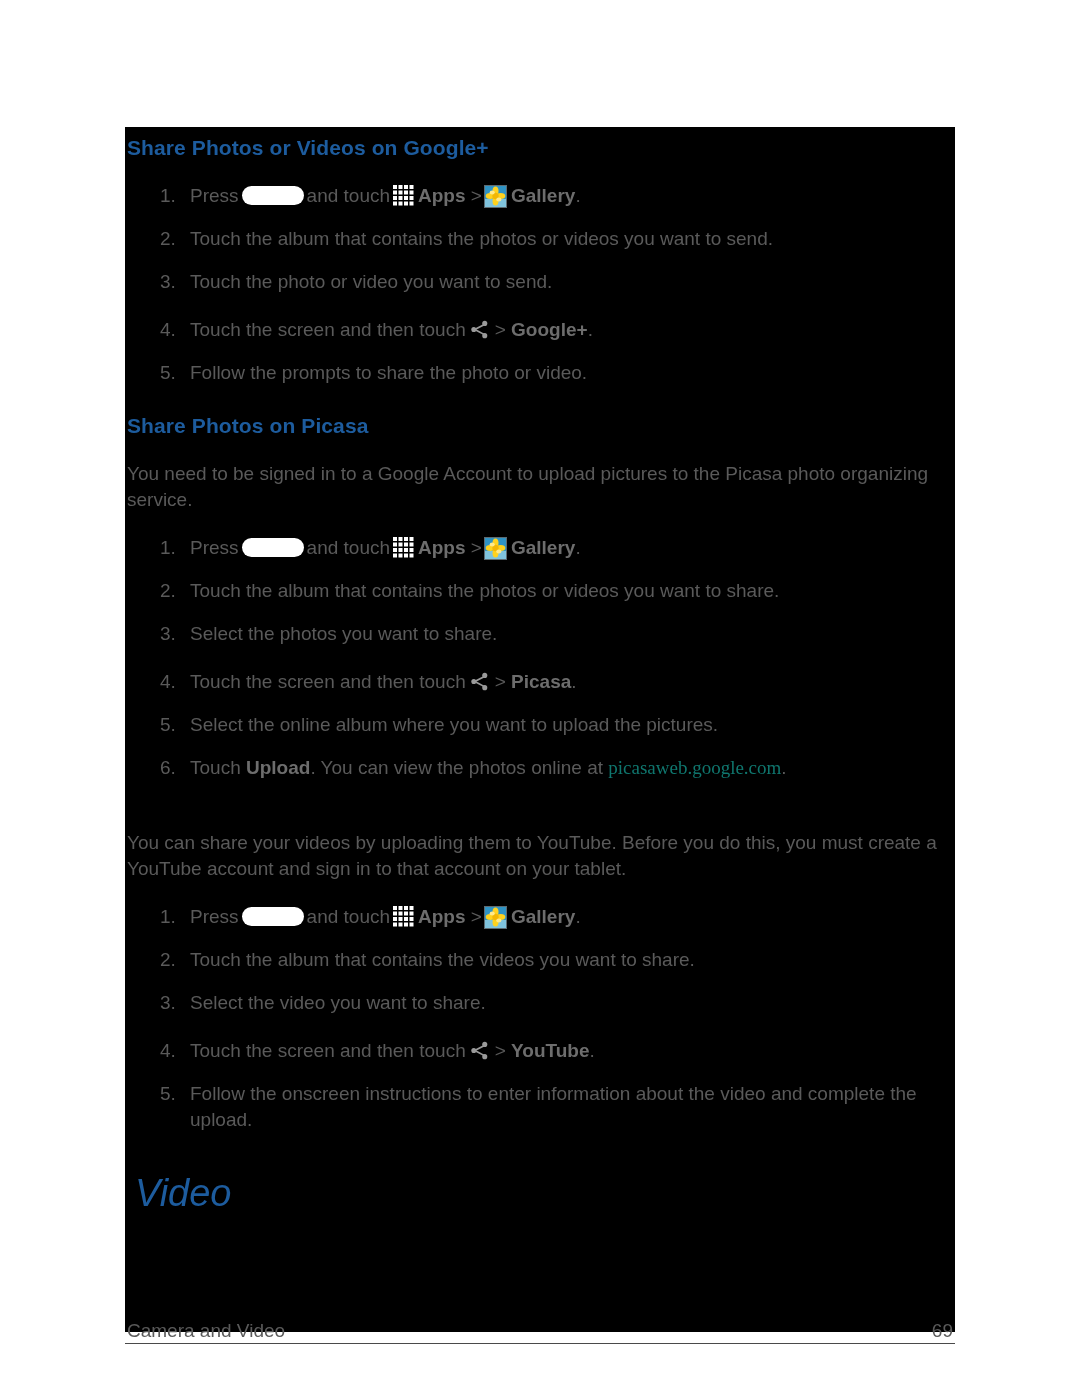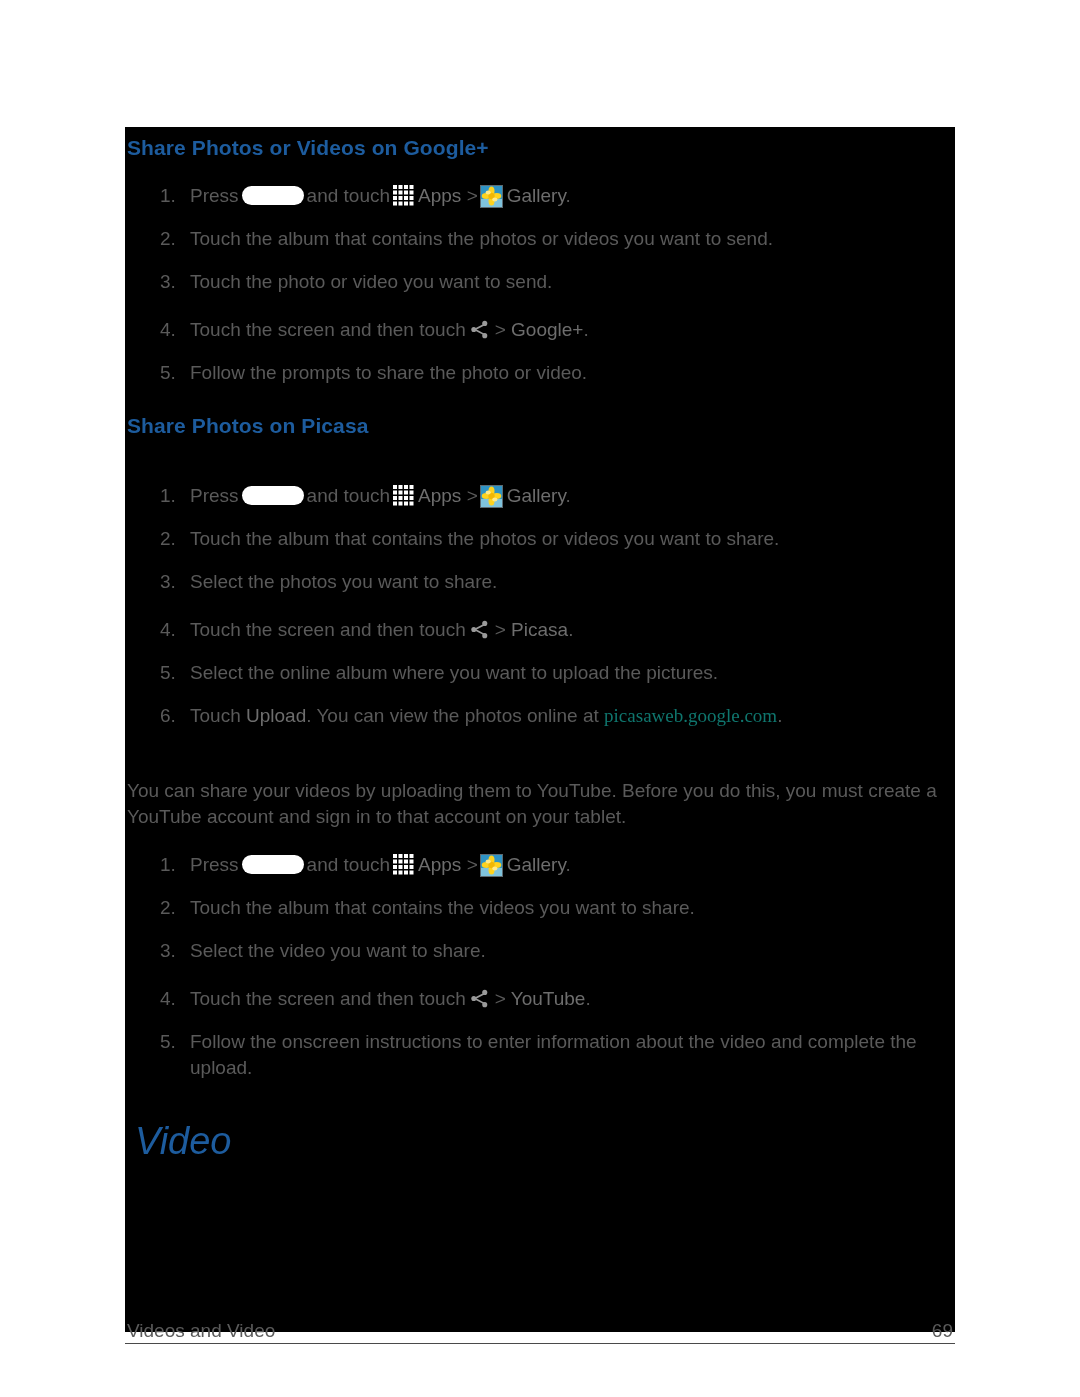--- a/index.html
+++ b/index.html
@@ -78,21 +78,21 @@
   ol.steps > li::before {
     counter-increment: step;
     content: counter(step) ".";
     position: absolute;
     left: 35px;
     top: 0;
     color: #5a5a5a;
     font-size: 19px;
   }
   .step-text { display: inline; }
-  b, .b { color: #6d6d6d; font-weight: normal; text-align: right; }
+  b, .b { color: #6d6d6d; font-weight: bold; text-align: right; }
   a.link, .link {
     color: #0f766e;
     text-decoration: none;
     font-family: Liberation Serif, serif;
   }
 
   
   .gap-22 { height: 22px; }
   .gap-17 { height: 17px; }
   .gap-12 { height: 12px; }
@@ -232,20 +232,21 @@
               </g>
             </svg></span><span>&gt;</span> <b>Google+</b><span>.</span>
       </li>
       <div class="gap-17"></div>
       <li><span>Follow the prompts to share the photo or video.</span></li>
     </ol>
 
     <div class="gap-27"></div>
     <h2 class="h2">Share Photos on Picasa</h2>
     <div class="gap-22"></div>
+    <p class="para">You need to be signed in to a Google Account to upload pictures to the Picasa photo organizing service.</p>
 
     <div class="gap-22"></div>
 
     <ol class="steps">
       <li>
         <span>Press</span><span class="icon-home"></span><span>and touch</span><span class="icon-apps"><svg width="22" height="22" viewBox="0 0 22 22">
               <g fill="#ffffff">
                 <rect x="1" y="1" width="4" height="4"></rect>
                 <rect x="6.5" y="1" width="4" height="4"></rect>
                 <rect x="12" y="1" width="4" height="4"></rect>
@@ -371,16 +372,16 @@
     </ol>
 
     <div class="gap-30"></div>
     <h1 class="h1">Video</h1>
     <div class="gap-12"></div>
 
   </div>
 </div>
 
 <div id="footer">
-  <div class="foot-left">Videos and Video</div>
+  <div class="foot-left">Camera and Video</div>
   <div class="foot-right">69</div>
   <div class="foot-rule"></div>
 </div>
 
 </body></html>

